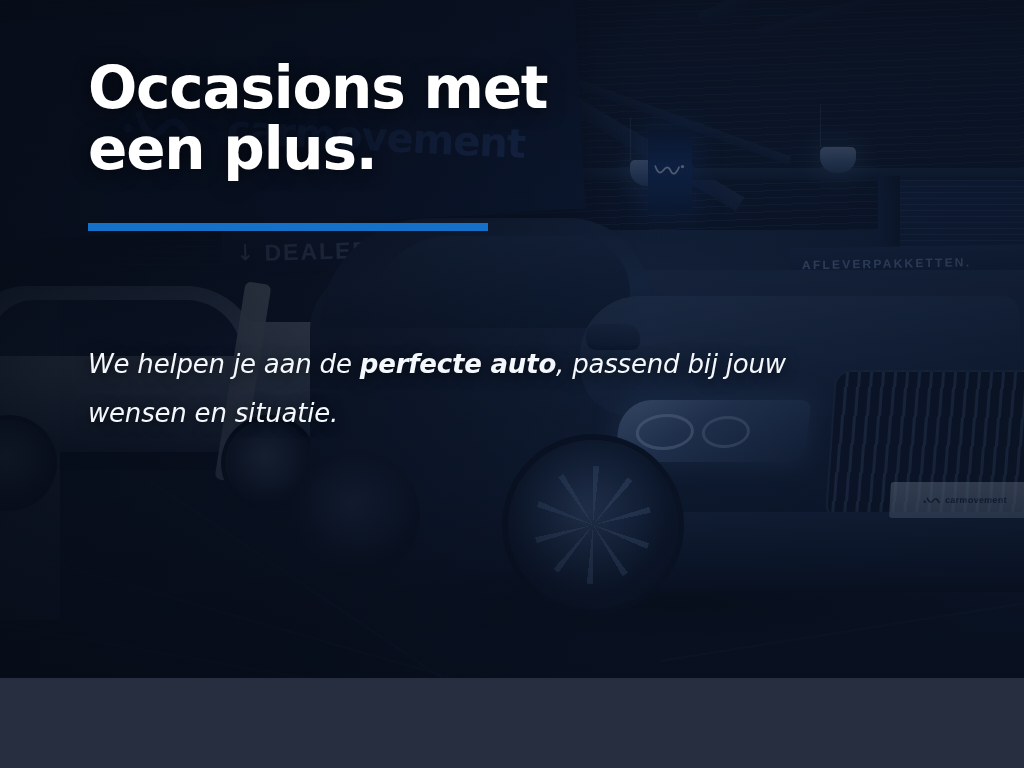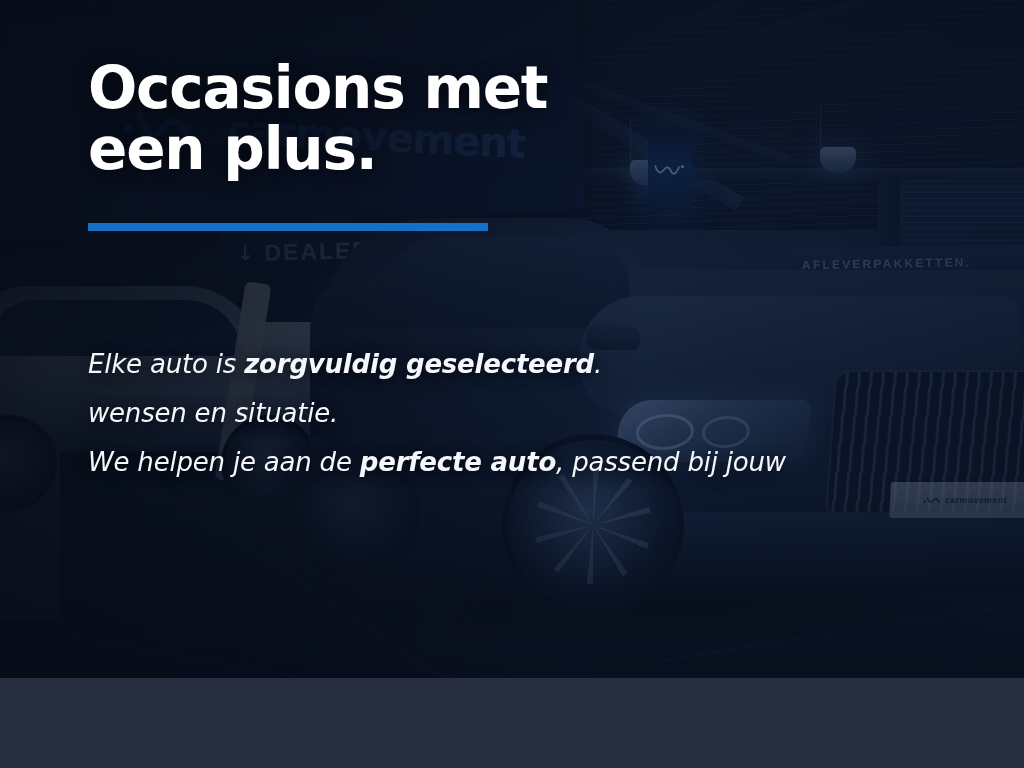--- a/index.html
+++ b/index.html
@@ -474,23 +474,22 @@
   </div>
 
   <div class="content">
 
     <h1 class="headline">Occasions met
 een plus.</h1>
 
     <div class="rule"></div>
 
     <div class="body-copy" id="body-copy">
-        <span class="line"><span>Elke auto is </span><b>zorgvuldig geselecteerd</b><span>.</span></span>
+        <span class="line"><span>We helpen je aan de </span><b>perfecte auto</b><span>, passend bij jouw</span></span>
         <span class="line"><span>wensen en situatie.</span></span>
-        <span class="line"><span>We helpen je aan de </span><b>perfecte auto</b><span>, passend bij jouw</span></span>
       </div>
 
     <div class="footer-bar">
       
     </div>
 
   </div>
 </div>
 
 </body></html>

